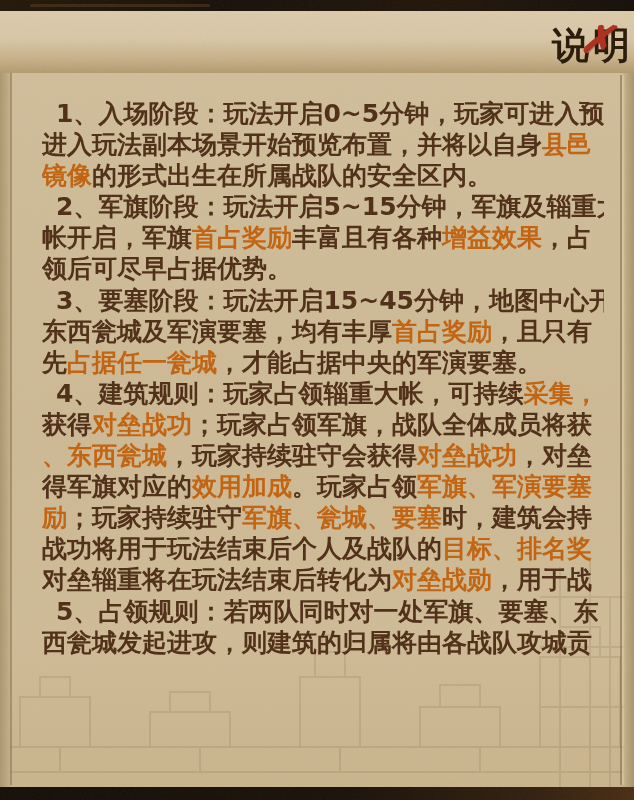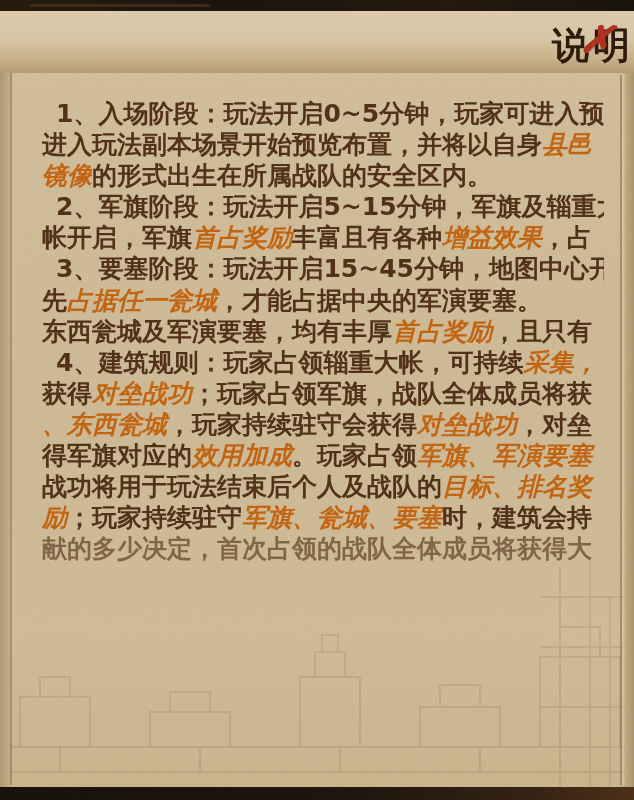--- a/index.html
+++ b/index.html
@@ -41,21 +41,21 @@
     background:transparent;border:0;cursor:pointer;padding:0;}
   .close-glyph{display:block;font-size:40px;line-height:44px;font-weight:bold;
     color:#ad2f1c;transform:rotate(6deg);text-shadow:1px 1px 0 rgba(90,30,10,.3);
     font-style:italic;}
 
   
   .text-area{position:absolute;left:42px;right:30px;top:98px;bottom:15px;overflow:hidden;}
   .line{font-size:25px;line-height:31.1px;font-weight:bold;color:#4f2e16;
     white-space:nowrap;letter-spacing:0;}
   .line.num{padding-left:14px;}
-  .line .hl{color:#c2630f;font-style:italic;}
+  .line .hl{color:#c2630f;}
   .line.faded{opacity:.62;}
 
   
   .watermark{position:absolute;left:0;right:0;bottom:13px;height:230px;opacity:.14;
     pointer-events:none;}
   
   .grain{position:absolute;inset:0;opacity:.05;pointer-events:none;}
 </style>
 </head>
 <body>
@@ -90,30 +90,33 @@
   <button class="close-btn">
     <span class="close-glyph">✗</span>
   </button>
 
   <div class="text-area">
       <div class="line num"><span>1、入场阶段：玩法开启0~5分钟，玩家可进入预先</span></div>
       <div class="line"><span>进入玩法副本场景开始预览布置，并将以自身</span><span class="hl">县邑</span></div>
       <div class="line"><span class="hl">镜像</span><span>的形式出生在所属战队的安全区内。</span></div>
       <div class="line num"><span>2、军旗阶段：玩法开启5~15分钟，军旗及辎重大</span></div>
       <div class="line"><span>帐开启，军旗</span><span class="hl">首占奖励</span><span>丰富且有各种</span><span class="hl">增益效果</span><span>，占</span></div>
+      <div class="line"><span>领后可尽早占据优势。</span></div>
       <div class="line num"><span>3、要塞阶段：玩法开启15~45分钟，地图中心开启</span></div>
+      <div class="line"><span>东西瓮城及军演要塞，均有丰厚</span><span class="hl">首占奖励</span><span>，且只有</span></div>
       <div class="line"><span>先</span><span class="hl">占据任一瓮城</span><span>，才能占据中央的军演要塞。</span></div>
-      <div class="line"><span>东西瓮城及军演要塞，均有丰厚</span><span class="hl">首占奖励</span><span>，且只有</span></div>
       <div class="line num"><span>4、建筑规则：玩家占领辎重大帐，可持续</span><span class="hl">采集，</span></div>
       <div class="line"><span>获得</span><span class="hl">对垒战功</span><span>；玩家占领军旗，战队全体成员将获</span></div>
       <div class="line"><span class="hl">、东西瓮城</span><span>，玩家持续驻守会获得</span><span class="hl">对垒战功</span><span>，对垒</span></div>
       <div class="line"><span>得军旗对应的</span><span class="hl">效用加成</span><span>。玩家占领</span><span class="hl">军旗、军演要塞</span></div>
+      <div class="line"><span class="hl">励</span><span>；玩家持续驻守</span><span class="hl">军旗、瓮城、要塞</span><span>时，建筑会持</span></div>
       <div class="line"><span>战功将用于玩法结束后个人及战队的</span><span class="hl">目标、排名奖</span></div>
-      <div class="line"><span class="hl">励</span><span>；玩家持续驻守</span><span class="hl">军旗、瓮城、要塞</span><span>时，建筑会持</span></div>
-      <div class="line faded"><span>献的多少决定，首次占领的战队全体成员将获得大</span></div>
+      <div class="line"><span>对垒辎重将在玩法结束后转化为</span><span class="hl">对垒战勋</span><span>，用于战</span></div>
+      <div class="line num"><span>5、占领规则：若两队同时对一处军旗、要塞、东</span></div>
+      <div class="line"><span>西瓮城发起进攻，则建筑的归属将由各战队攻城贡</span></div>
     </div>
 
   <div class="top-band"></div>
   <div class="bottom-band"></div>
 
   <svg class="grain" width="634" height="800">
     <filter id="n">
         <feTurbulence type="fractalNoise" baseFrequency="0.55" numOctaves="2"></feTurbulence>
       </filter>
     <rect width="634" height="800" filter="url(#n)"></rect>

